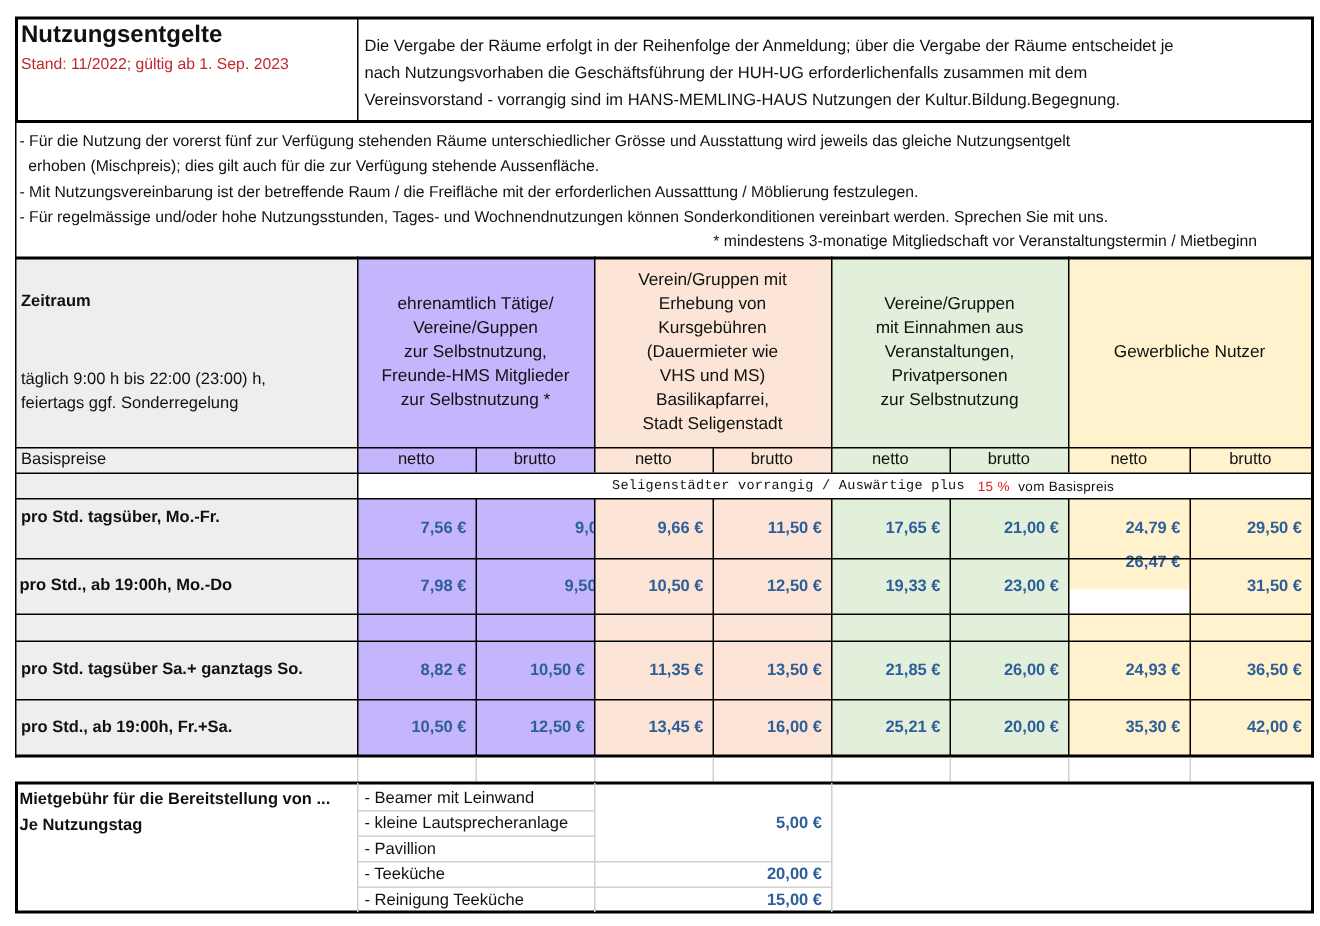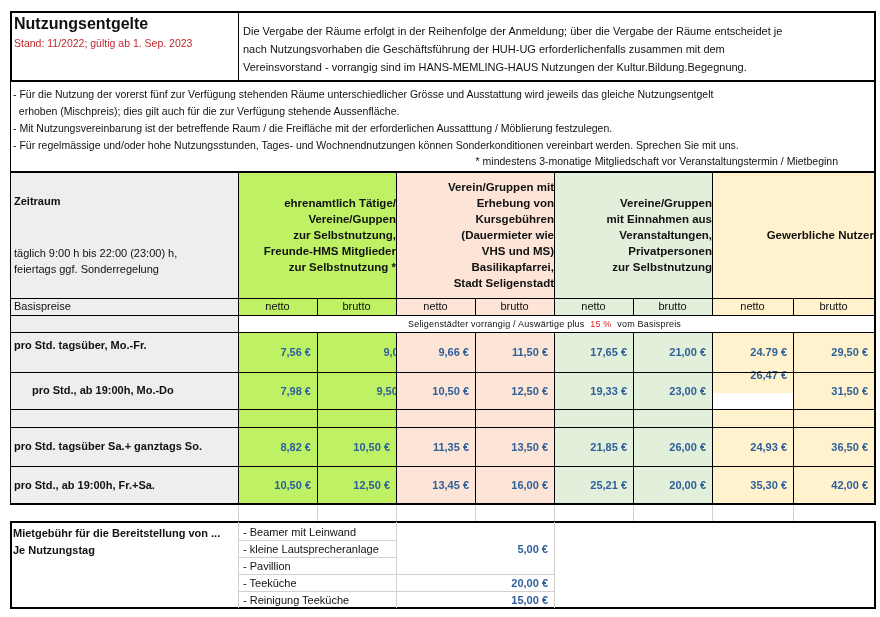--- a/index.html
+++ b/index.html
@@ -9,26 +9,26 @@
   .t { font-size: 11px; line-height: 15px; white-space: nowrap; }
   .b { font-weight: bold; }
   .vl { position: absolute; width: 1px; background: #000; }
   .hl { position: absolute; height: 1px; background: #000; }
   .thickv { width: 2px; }
   .thickh { height: 2px; }
   .grid { background: #d0d0d0; }
   .cell { position: absolute; box-sizing: border-box; display: flex; align-items: center; }
   .price { justify-content: flex-end; padding-right: 6px; color: #2e5f9a; font-weight: bold; font-size: 11px; }
   .center { justify-content: center; text-align: center; }
-  .blue { background: #bef264; }
+  .blue { background: #c4b5fd; }
   .pink { background: #fce4d6; }
   .green { background: #e2efda; }
   .yellow { background: #fff2cc; }
   .grey { background: #eeeeee; }
-  .hdr { font-weight: bold; font-size: 11.5px; line-height: 16px; white-space: normal; align-items: flex-end; }
+  .hdr { font-weight: normal; font-size: 11.5px; line-height: 16px; white-space: normal; }
 </style>
 </head>
 <body>
 
 <div class="abs" style="left:10px;top:11px;width:866px;height:71px;border:2px solid #000;"></div>
 <div class="vl" style="left:238px;top:12px;height:70px;"></div>
 <div class="abs b" style="left:14px;top:14px;font-size:16px;line-height:20px;">Nutzungsentgelte</div>
 <div class="abs t" style="left:14px;top:36px;font-size:10.5px;color:#c0282d;">Stand: 11/2022; gültig ab 1. Sep. 2023</div>
 <div class="abs t" style="left:243px;top:24px;">Die Vergabe der Räume erfolgt in der Reihenfolge der Anmeldung;  über die Vergabe der Räume entscheidet je</div>
 <div class="abs t" style="left:243px;top:42px;">nach Nutzungsvorhaben die Geschäftsführung der HUH-UG erforderlichenfalls zusammen mit  dem</div>
@@ -97,38 +97,38 @@
   </div>
 <div class="cell center yellow t" style="left:712px;top:298px;width:81px;height:17px;">
     <span>netto</span>
   </div>
 <div class="cell center yellow t" style="left:793px;top:298px;width:81px;height:17px;">
     <span>brutto</span>
   </div>
 
 <div class="cell grey" style="left:11px;top:315px;width:227px;height:17px;"></div>
 <div class="cell" style="left:238px;top:315px;width:636px;height:17px;padding-left:170px;font-size:9px;letter-spacing:0.2px;">
-  <span style="white-space:pre;">Seligenstädter vorrangig / Auswärtige plus </span>
+  <span style="white-space:pre;font-family:Liberation Mono, monospace;">Seligenstädter vorrangig / Auswärtige plus </span>
     <span style="color:#e02020;white-space:pre;margin:0 3px;">15 %</span>
     <span style="white-space:pre;"> vom Basispreis</span>
 </div>
 
 <div class="cell grey" style="left:11px;top:332px;width:227px;height:40px;align-items:flex-start;padding:6px 0 0 3px;">
     <span class="t b">pro Std. tagsüber, Mo.-Fr.</span>
   </div>
 <div class="cell price blue" style="left:238px;top:332px;width:79px;height:40px;">7,56 €</div>
 <div class="cell price blue" style="left:317px;top:332px;width:103px;height:40px;">9,00 €</div>
 <div class="cell price pink" style="left:396px;top:332px;width:79px;height:40px;">9,66 €</div>
 <div class="cell price pink" style="left:475px;top:332px;width:79px;height:40px;">11,50 €</div>
 <div class="cell price green" style="left:554px;top:332px;width:79px;height:40px;">17,65 €</div>
 <div class="cell price green" style="left:633px;top:332px;width:79px;height:40px;">21,00 €</div>
 <div class="cell price yellow" style="left:712px;top:332px;width:81px;height:40px;">24,79 €</div>
 <div class="cell price yellow" style="left:793px;top:332px;width:81px;height:40px;">29,50 €</div>
 
-<div class="cell grey" style="left:11px;top:372px;width:227px;height:37px;padding-left:21px;">
+<div class="cell grey" style="left:11px;top:372px;width:227px;height:37px;padding-left:2px;">
     <span class="t b">pro Std., ab 19:00h, Mo.-Do</span>
   </div>
 <div class="cell price blue" style="left:238px;top:372px;width:79px;height:37px;">7,98 €</div>
 <div class="cell price blue" style="left:317px;top:372px;width:96px;height:37px;">9,50 €</div>
 <div class="cell price pink" style="left:396px;top:372px;width:79px;height:37px;">10,50 €</div>
 <div class="cell price pink" style="left:475px;top:372px;width:79px;height:37px;">12,50 €</div>
 <div class="cell price green" style="left:554px;top:372px;width:79px;height:37px;">19,33 €</div>
 <div class="cell price green" style="left:633px;top:372px;width:79px;height:37px;">23,00 €</div>
 <div class="cell price yellow" style="left:712px;top:356px;width:81px;height:37px;text-align:center;">26,47 €</div>
 <div class="cell price yellow" style="left:793px;top:372px;width:81px;height:37px;">31,50 €</div>

